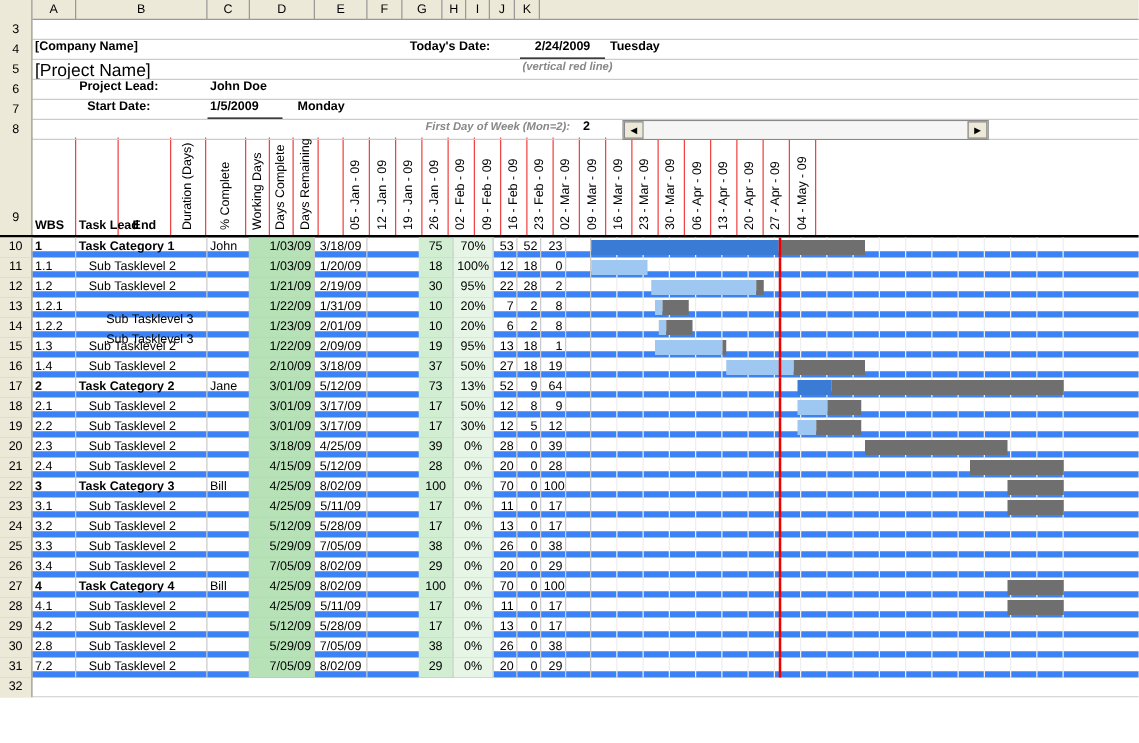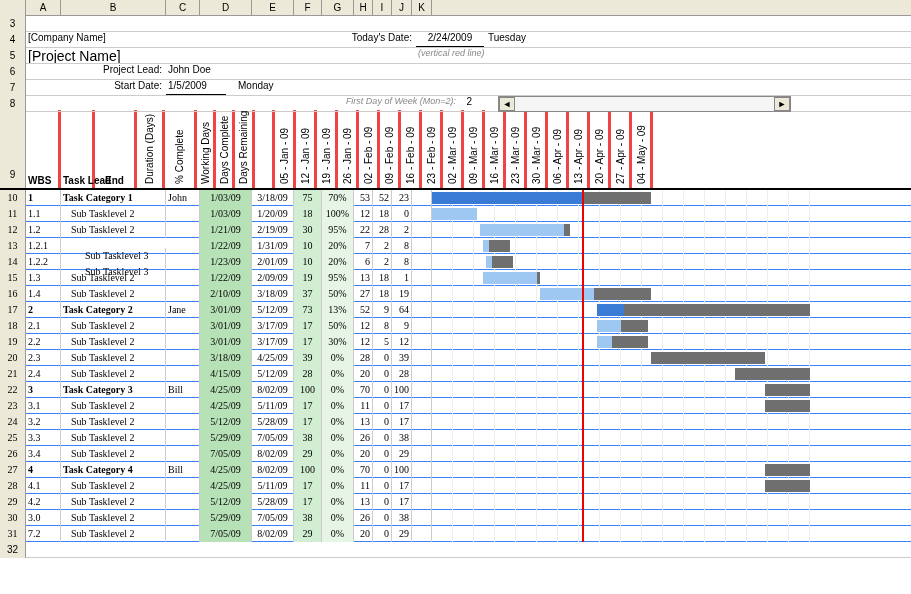--- a/index.html
+++ b/index.html
@@ -27,42 +27,42 @@
     height: 16px;
     line-height: 16px;
   }
   .row { display: flex; height: 16px; border-bottom: 1px solid #ccc; position: relative; }
   .row-num {
     width: 26px;
     flex: none;
     background: #ece9d8;
     border-right: 1px solid #999;
   }
-  .topcell { border: none; padding: 0 2px; white-space: nowrap; }
+  .topcell { border: none; padding: 0 2px; white-space: nowrap; font-weight: bold; }
   
   .cA{width:35px;} .cB{width:105px;} .cC{width:34px;} .cD{width:52px;}
   .cE{width:42px;} .cF{width:28px;} .cG{width:32px;} .cH{width:19px;}
   .cI{width:19px;} .cJ{width:20px;} .cK{width:20px;}
   .dateCol{width:21px;}
 
   .title { font-weight: normal; font-size: 14px; margin-top: 32px; }
-  .label-right { text-align: right; padding-right: 4px; }
+  .label-right { text-align: center; padding-right: 4px; }
   .underline { border-bottom: 1px solid #000; }
   .note { color: #888; font-style: italic; font-size: 9px; }
 
   
   .hdr9 {
     height: 78px;
     display: flex;
     border-bottom: 2px solid #000;
     align-items: flex-end;
   }
   .hdr9 .row-num { height: 78px; line-height: 130px; }
   .hdr9 .cell {
-    border-right: 3px solid #ef4444;
+    border-right: 1px solid #ef4444;
     display: flex;
     align-items: flex-end;
     padding: 0 2px 2px 2px;
     font-weight: bold;
     height: 78px;
     white-space: nowrap;
   }
   .hdr9 .rot {
     writing-mode: vertical-rl;
     transform: rotate(180deg);
@@ -71,26 +71,26 @@
     padding: 2px 0;
     width: 100%;
     height: 100%;
     display: flex;
     align-items: center;
     justify-content: flex-start;
   }
   .hdr9 .rot-date { font-weight: normal; }
 
   
-  .drow { display:flex; height:16px; border-bottom:1px solid #3b82f6; position:relative;font-family:Liberation Serif, serif;}
+  .drow { display:flex; height:16px; border-bottom:5px solid #3b82f6; position:relative;}
   .drow .cell { border-right:1px solid #ccc; padding:0 2px; height:16px; line-height:16px; white-space:nowrap; overflow:hidden;}
   .drow .cWBS { font-weight: normal; }
   .drow.cat .cWBS, .drow.cat .cTask { font-weight: bold; }
-  .green1 { background: #b7e1b7; text-align:center;}
-  .green2 { background: #d2eed2; text-align:center;}
+  .green1 { background: #b7e1b7; text-align:right;}
+  .green2 { background: #d2eed2; text-align:center;margin-left:41px;}
   .green3 { background: #e6f5e6; text-align:center;}
   .right { text-align: right; }
   .center { text-align: center; }
 
   
   .gantt-area {
     position: relative;
     flex: none;
     width: 378px; 
     height: 16px;
@@ -1027,21 +1027,21 @@
             <div></div>
             <div></div>
             <div></div>
             <div></div>
           </div>
           <div class="today-line" style="left: 149.94px;"></div>
         </div>
       </div>
       <div class="drow">
         <div class="row-num">30</div>
-        <div class="cell cA cWBS">3.0</div>
+        <div class="cell cA cWBS">2.8</div>
         <div class="cell cB cTask indent1">Sub Tasklevel 2</div>
         <div class="cell cC"></div>
         <div class="cell cD green1">5/29/09</div>
         <div class="cell cE center">7/05/09</div>
         <div class="cell cF green2">38</div>
         <div class="cell cG green3">0%</div>
         <div class="cell cH right">26</div>
         <div class="cell cI right">0</div>
         <div class="cell cJ right">38</div>
         <div class="cell cK"></div>

